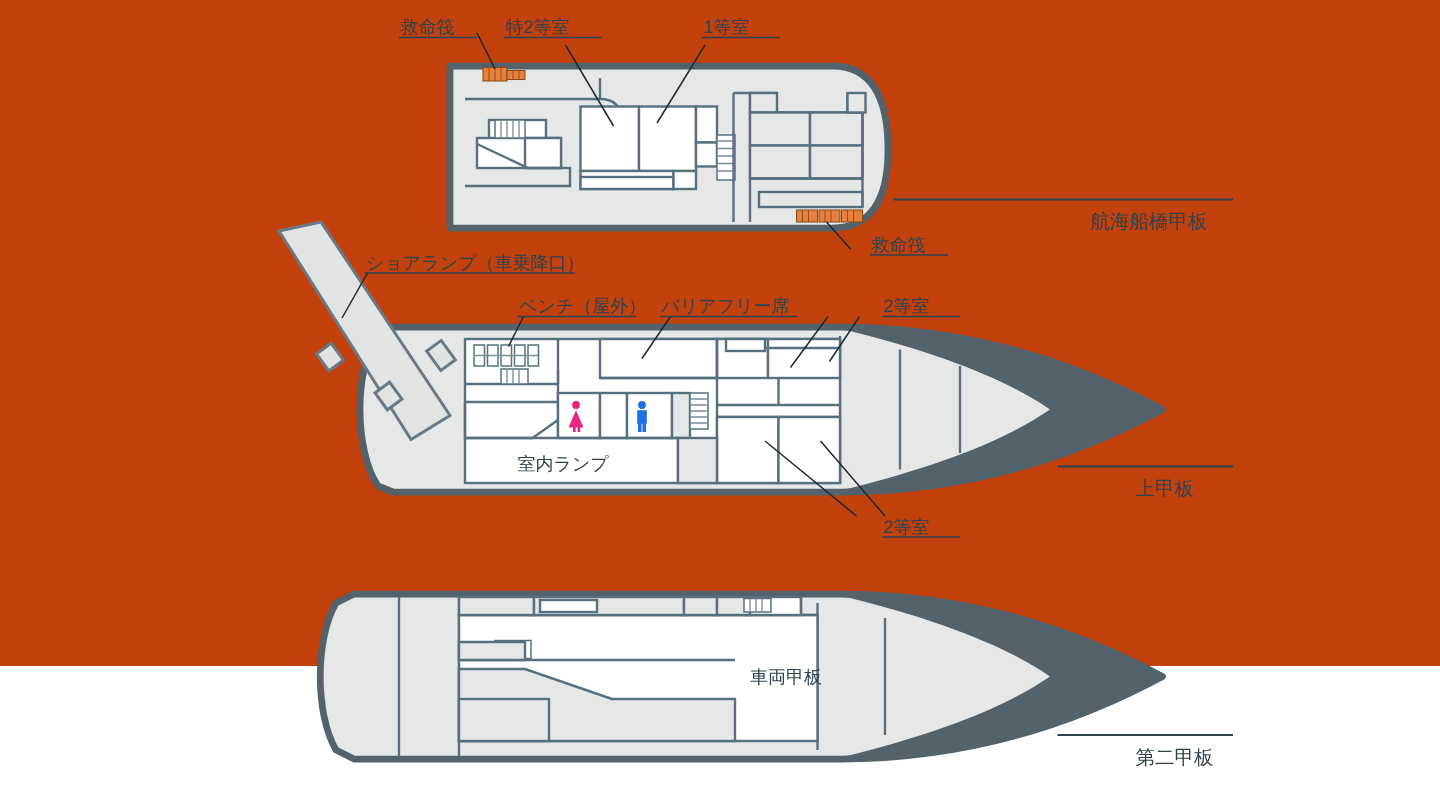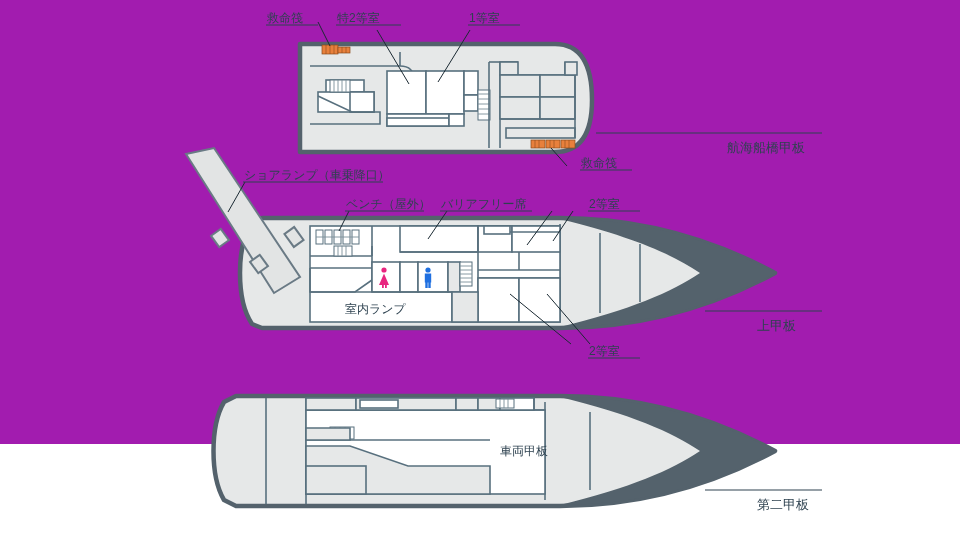--- a/index.html
+++ b/index.html
@@ -1,18 +1,18 @@
 <!DOCTYPE html>
 <html><head>
 <meta charset="utf-8">
 <style>
   html,body{margin:0;padding:0;background:#ffffff;}
   body{width:960px;height:540px;overflow:hidden;
        font-family:"Liberation Sans","DejaVu Sans",sans-serif;}
-  #stage{position:relative;width:960px;height:444px;background:#a21caf;}
+  #stage{position:relative;width:960px;height:444px;background:#c2410c;}
   svg.deckplan{position:absolute;left:0;top:0;width:960px;height:540px;}
   .lbl{fill:#2e4250;font-family:"Liberation Sans","DejaVu Sans",sans-serif;font-size:12px;}
   .lbl-deck{fill:#2e4250;font-size:13px;}
   .lbl-in{fill:#2e4250;font-size:12px;}
   .leader{stroke:#1b2a33;stroke-width:1;fill:none;}
   .underline{stroke:#2e4250;stroke-width:1;}
   .deckline{stroke:#2e4250;stroke-width:1.2;}
   .hull{fill:#e6e8e8;stroke:#54626c;stroke-width:4.5;stroke-linejoin:round;}
   .hullbow{fill:#54626c;stroke:none;}
   .room{fill:#e6e8e8;stroke:#58707e;stroke-width:1.6;}

